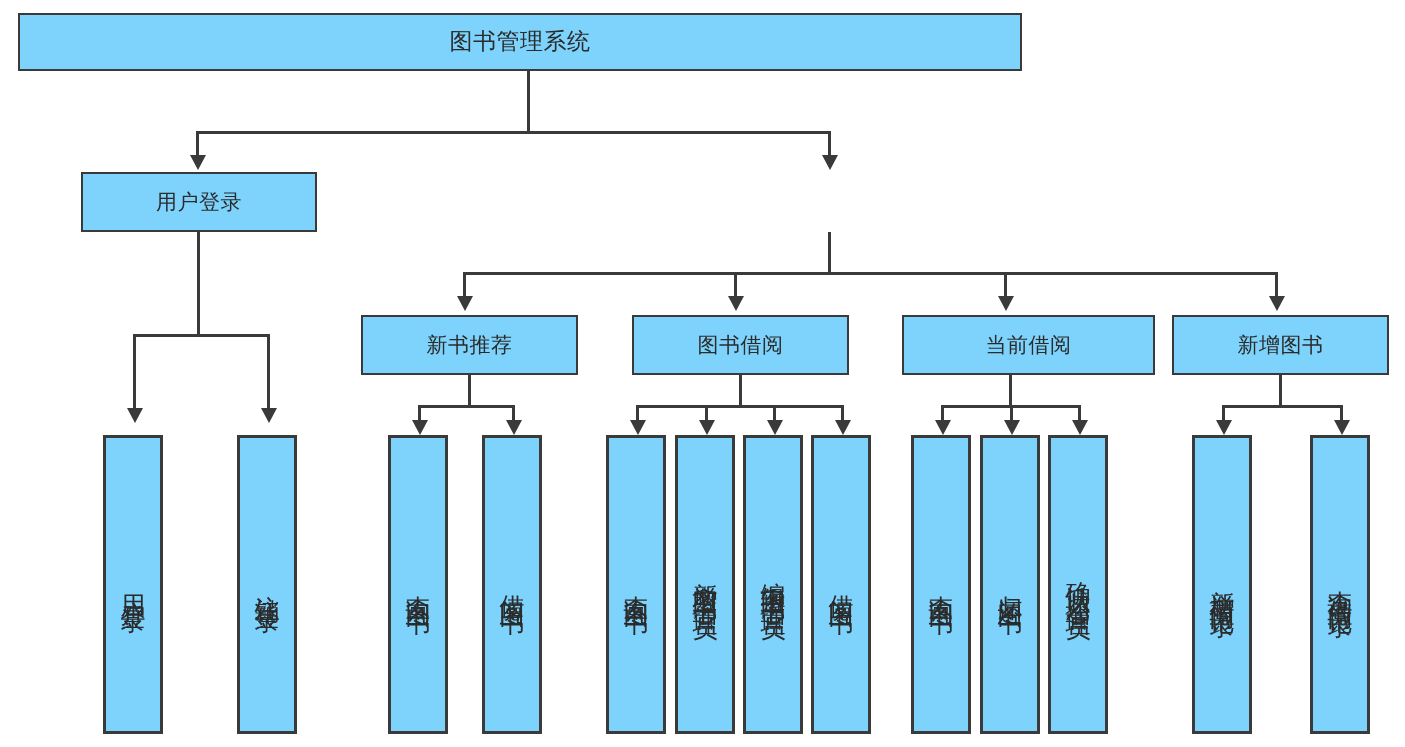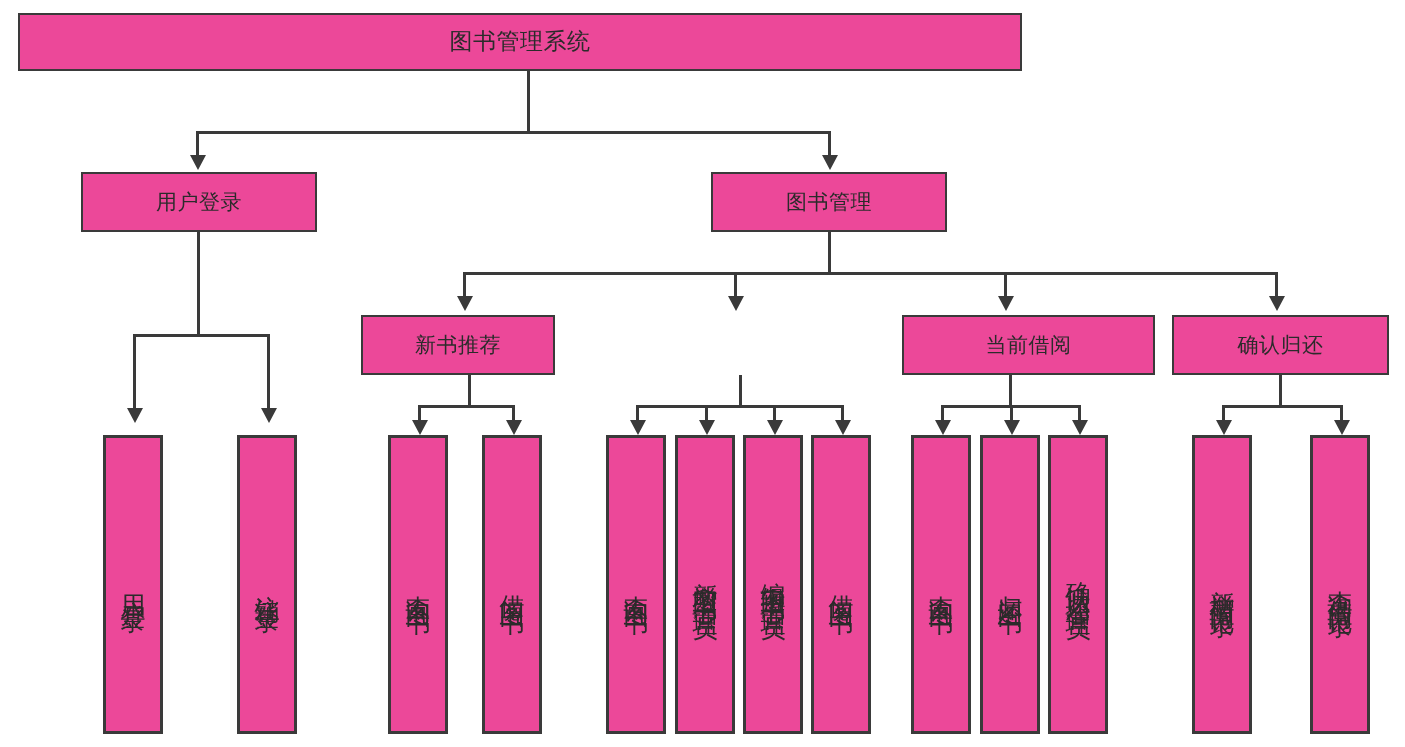--- a/index.html
+++ b/index.html
@@ -13,21 +13,21 @@
     width:1405px;
     height:747px;
     background:#ffffff;
     overflow:hidden;
   }
   
   .node{
     position:absolute;
     box-sizing:border-box;
     border:2px solid #3a3a3a;
-    background:#ec4899;
+    background:#7dd3fc;
     display:flex;
     align-items:center;
     justify-content:center;
     color:#2b2b2b;
     z-index:3;
   }
   .node .lbl{
     display:block;
     text-align:center;
     line-height:1.18;
@@ -99,23 +99,20 @@
 
   <div class="vline" style="left:196px;top:131px;height:26px;"></div>
   <div class="arrow" style="left:190px;top:155px;"></div>
   <div class="vline" style="left:828px;top:131px;height:26px;"></div>
   <div class="arrow" style="left:822px;top:155px;"></div>
 
   <div class="node mid" style="left:81px;top:172px;width:236px;height:60px;">
     <span class="lbl">用户登录</span>
   </div>
 
-  <div class="node mid" style="left:711px;top:172px;width:236px;height:60px;">
-    <span class="lbl">图书管理</span>
-  </div>
 
   <div class="vline" style="left:197px;top:232px;height:104px;"></div>
   <div class="hline" style="left:133px;top:334px;width:137px;"></div>
   <div class="vline" style="left:133px;top:334px;height:76px;"></div>
   <div class="arrow" style="left:127px;top:408px;"></div>
   <div class="vline" style="left:267px;top:334px;height:76px;"></div>
   <div class="arrow" style="left:261px;top:408px;"></div>
 
   <div class="vline" style="left:828px;top:232px;height:42px;"></div>
   <div class="hline" style="left:463px;top:272px;width:815px;"></div>
@@ -125,31 +122,34 @@
 
   <div class="vline" style="left:734px;top:272px;height:26px;"></div>
   <div class="arrow" style="left:728px;top:296px;"></div>
 
   <div class="vline" style="left:1004px;top:272px;height:26px;"></div>
   <div class="arrow" style="left:998px;top:296px;"></div>
 
   <div class="vline" style="left:1275px;top:272px;height:26px;"></div>
   <div class="arrow" style="left:1269px;top:296px;"></div>
 
-  <div class="node mid" style="left:361px;top:315px;width:194px;height:60px;">
+  <div class="node mid" style="left:361px;top:315px;width:217px;height:60px;">
     <span class="lbl">新书推荐</span>
   </div>
 
+  <div class="node mid" style="left:632px;top:315px;width:217px;height:60px;">
+    <span class="lbl">图书借阅</span>
+  </div>
 
   <div class="node mid" style="left:902px;top:315px;width:253px;height:60px;">
     <span class="lbl">当前借阅</span>
   </div>
 
   <div class="node mid" style="left:1172px;top:315px;width:217px;height:60px;">
-    <span class="lbl">确认归还</span>
+    <span class="lbl">新增图书</span>
   </div>
 
   <div class="vline" style="left:468px;top:375px;height:32px;"></div>
   <div class="hline" style="left:418px;top:405px;width:97px;"></div>
   <div class="vline" style="left:418px;top:405px;height:18px;"></div>
   <div class="arrow" style="left:412px;top:420px;"></div>
   <div class="vline" style="left:512px;top:405px;height:18px;"></div>
   <div class="arrow" style="left:506px;top:420px;"></div>
 
   <div class="vline" style="left:739px;top:375px;height:32px;"></div>

